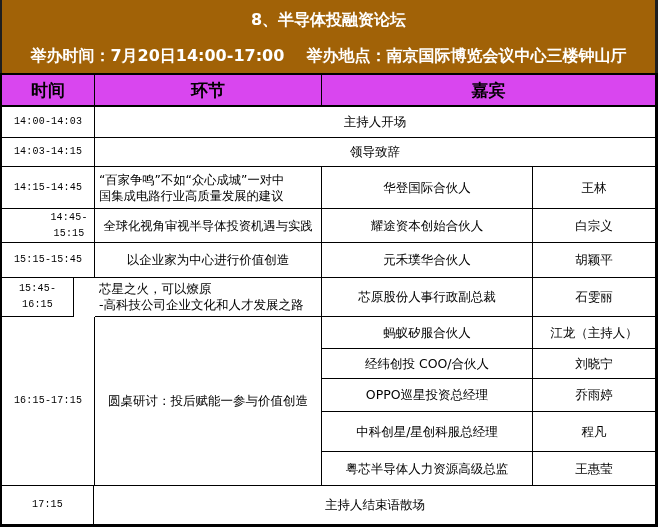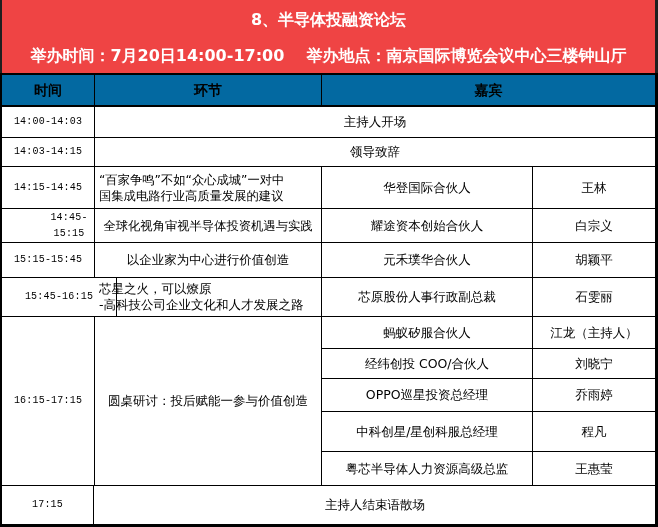--- a/index.html
+++ b/index.html
@@ -1,32 +1,32 @@
 <!DOCTYPE html>
 <html><head>
   <meta charset="utf-8">
   <style>
     html, body { margin: 0; padding: 0; background: #ffffff; }
     body { width: 658px; height: 527px; position: relative; overflow: hidden;
            font-family: "DejaVu Sans", "Liberation Sans", sans-serif; color: #000; }
     .frame { position: absolute; left: 0; top: 0; width: 658px; height: 527px; box-sizing: border-box; }
-    .banner { position: absolute; left: 0; top: 0; width: 658px; height: 73px; background: #ef4444;
+    .banner { position: absolute; left: 0; top: 0; width: 658px; height: 73px; background: #a16207;
               border-left: 2px solid #1f1f1f; border-right: 3px solid #1f1f1f; box-sizing: border-box; }
     .banner-title { position: absolute; left: 0; right: 0; top: 9px; text-align: center; color: #fff;
                     font-weight: bold; font-size: 16px; line-height: 22px; }
     .banner-sub { position: absolute; left: 0; right: 0; top: 46px; text-align: center; color: #fff;
                   font-weight: bold; font-size: 16px; line-height: 20px; white-space: pre; }
     .grid { position: absolute; left: 0; top: 73px; width: 658px; height: 454px; box-sizing: border-box;
             border-left: 2px solid #000; border-right: 3px solid #000; border-bottom: 3px solid #000;
             border-top: 2px solid #000; }
     .cell { position: absolute; box-sizing: border-box; display: flex; align-items: center;
             justify-content: center; text-align: center; font-size: 12.5px; line-height: 16px;
             border-right: 1px solid #000; border-bottom: 1px solid #000; padding: 0 2px; overflow: hidden; }
     .cell.noright { border-right: none; }
-    .hdr { background: #0369a1; font-weight: bold; font-size: 14px; border-bottom: 2px solid #000; }
+    .hdr { background: #d946ef; font-weight: bold; font-size: 17px; border-bottom: 2px solid #000; }
     .time { font-family: "Liberation Mono", "DejaVu Sans Mono", monospace; font-size: 10px; letter-spacing: 0.2px; }
     .left { justify-content: flex-start; text-align: left; padding-left: 4px; }
     .wrap { white-space: pre-line; }
   </style>
 </head>
 <body>
 
 <div class="frame">
   <div class="banner">
     <div class="banner-title">8、半导体投融资论坛</div>
@@ -54,21 +54,21 @@
     <div class="cell time" style="left:0;top:134px;width:93px;height:34px;padding-left:44px;">14:45-15:15</div>
     <div class="cell" style="left:93px;top:134px;width:227px;height:34px;font-size:12.3px;white-space:nowrap;">全球化视角审视半导体投资机遇与实践</div>
     <div class="cell" style="left:320px;top:134px;width:211px;height:34px;">耀途资本创始合伙人</div>
     <div class="cell noright" style="left:531px;top:134px;width:122px;height:34px;">白宗义</div>
 
     <div class="cell time" style="left:0;top:168px;width:93px;height:35px;">15:15-15:45</div>
     <div class="cell" style="left:93px;top:168px;width:227px;height:35px;">以企业家为中心进行价值创造</div>
     <div class="cell" style="left:320px;top:168px;width:211px;height:35px;">元禾璞华合伙人</div>
     <div class="cell noright" style="left:531px;top:168px;width:122px;height:35px;">胡颖平</div>
 
-    <div class="cell time" style="left:0;top:203px;width:115px;height:39px;">15:45-16:15</div>
+    <div class="cell time" style="left:0;top:203px;width:72px;height:39px;">15:45-16:15</div>
     <div class="cell left wrap" style="left:93px;top:203px;width:227px;height:39px;">芯星之火，可以燎原
 -高科技公司企业文化和人才发展之路</div>
     <div class="cell" style="left:320px;top:203px;width:211px;height:39px;">芯原股份人事行政副总裁</div>
     <div class="cell noright" style="left:531px;top:203px;width:122px;height:39px;">石雯丽</div>
 
     <div class="cell time" style="left:0;top:242px;width:93px;height:169px;">16:15-17:15</div>
     <div class="cell" style="left:93px;top:242px;width:227px;height:169px;">圆桌研讨：投后赋能一参与价值创造</div>
 
     <div class="cell" style="left:320px;top:242px;width:211px;height:32px;">蚂蚁矽服合伙人</div>
     <div class="cell noright" style="left:531px;top:242px;width:122px;height:32px;">江龙（主持人）</div>

